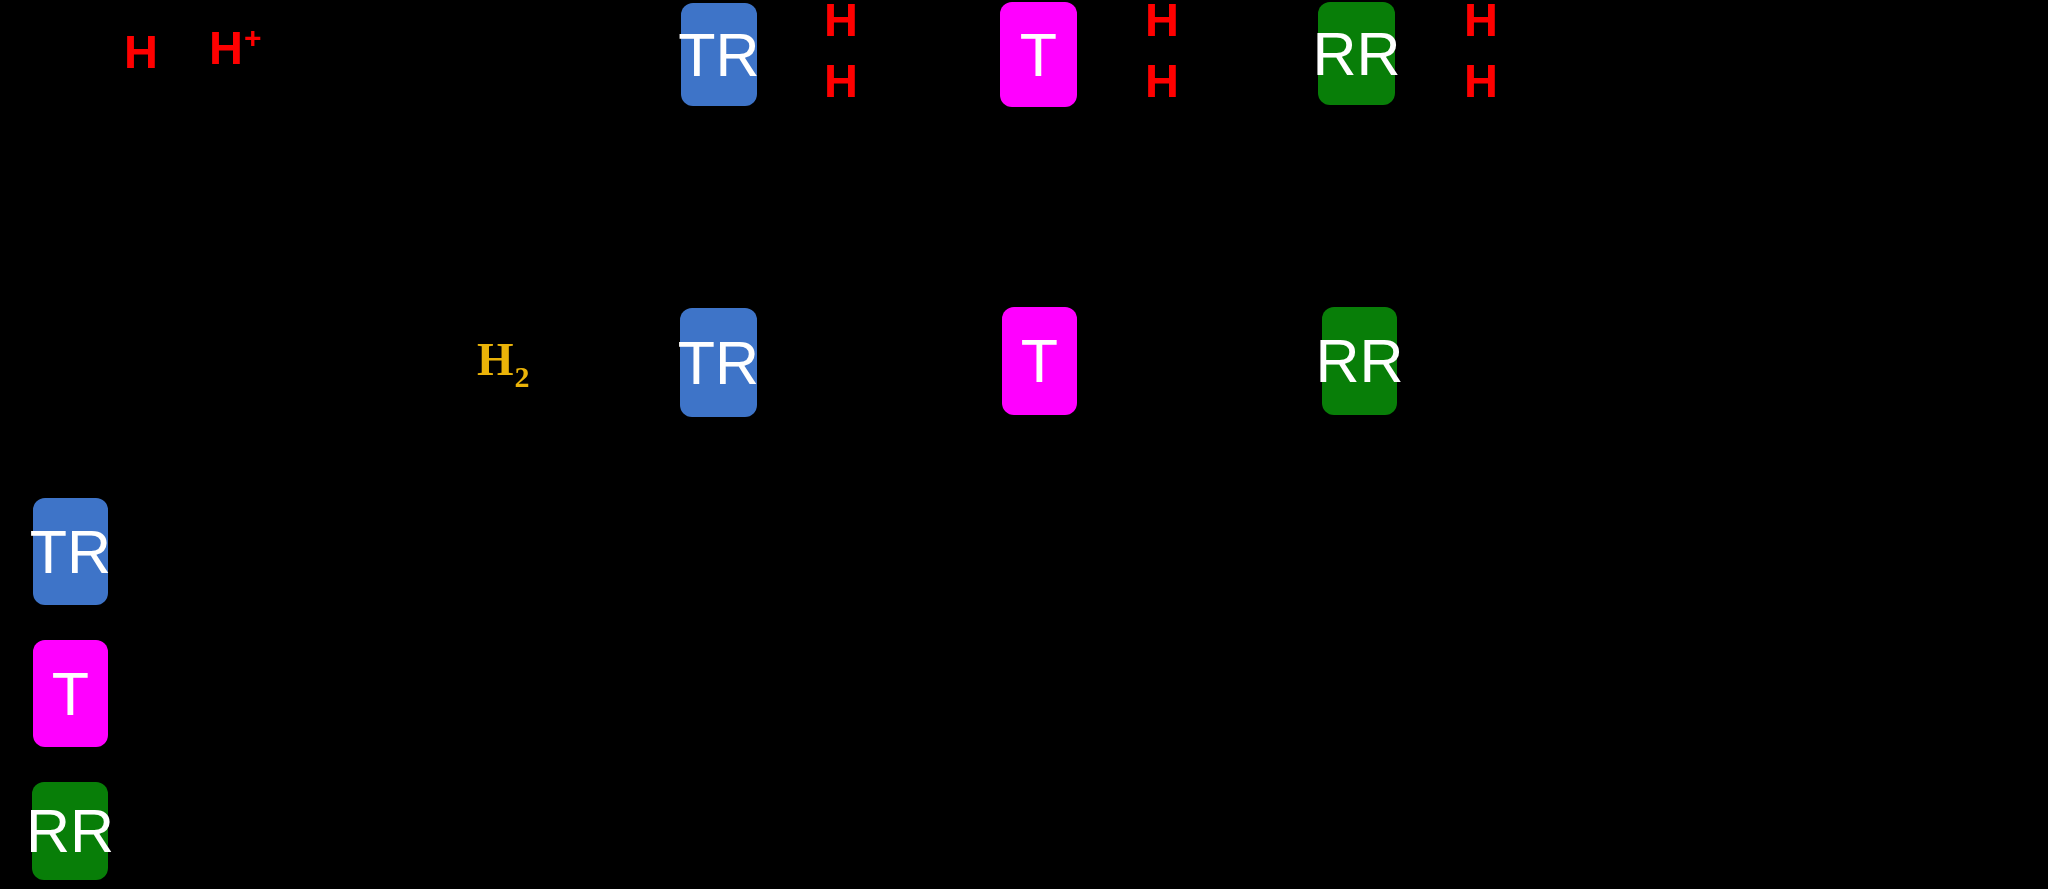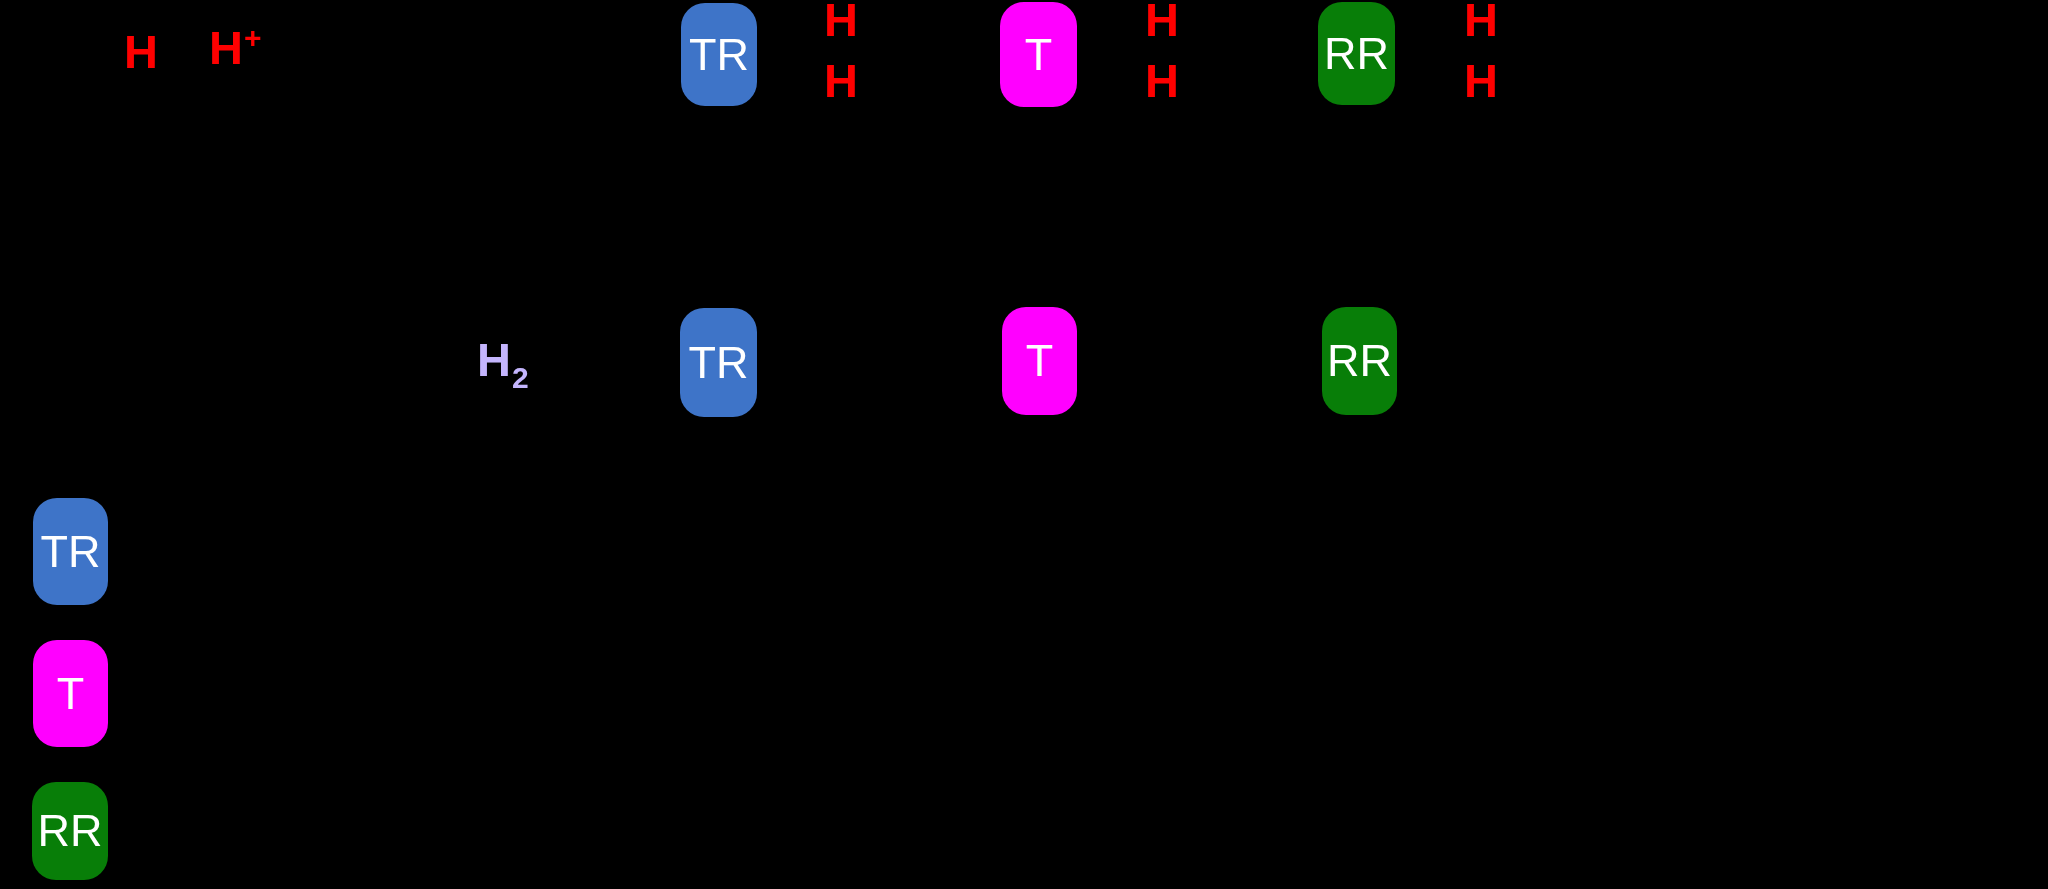--- a/index.html
+++ b/index.html
@@ -10,26 +10,26 @@
   .canvas {
     position: relative;
     width: 2048px;
     height: 889px;
     background: #000000;
     overflow: hidden;
     font-family: "Liberation Sans", sans-serif;
   }
   .node {
     position: absolute;
-    border-radius: 24px;
+    border-radius: 12px;
     display: flex;
     align-items: center;
     justify-content: center;
     color: #ffffff;
-    font-size: 45px;
+    font-size: 61px;
     font-weight: 400;
     letter-spacing: 0px;
     user-select: none;
   }
   .anno {
     position: absolute;
     font-weight: bold;
     font-size: 47px;
     line-height: 1;
     white-space: nowrap;
@@ -84,21 +84,21 @@
   <div class="node" style="left: 32px; top: 782px; width: 76px; height: 98px; background: rgb(8, 126, 8); color: rgb(255, 255, 255);">
     <span>RR</span>
   </div>
 
   <div class="anno" style="left: 124px; top: 28px; color: rgb(255, 0, 0);">
     <span>H</span>
   </div>
   <div class="anno" style="left: 209px; top: 24px; color: rgb(255, 0, 0);">
     <span>H</span><sup>+</sup>
   </div>
-  <div class="anno" style="left: 477px; top: 336px; color: #c4b5fd;">
+  <div class="anno" style="left: 477px; top: 336px; color: #eab308; font-family: Liberation Serif, serif;">
     <span>H</span><sub>2</sub>
   </div>
   <div class="anno" style="left: 824px; top: -4px; color: rgb(255, 0, 0);">
     <span>H</span>
   </div>
   <div class="anno" style="left: 824px; top: 57px; color: rgb(255, 0, 0);">
     <span>H</span>
   </div>
   <div class="anno" style="left: 1145px; top: -4px; color: rgb(255, 0, 0);">
     <span>H</span>

